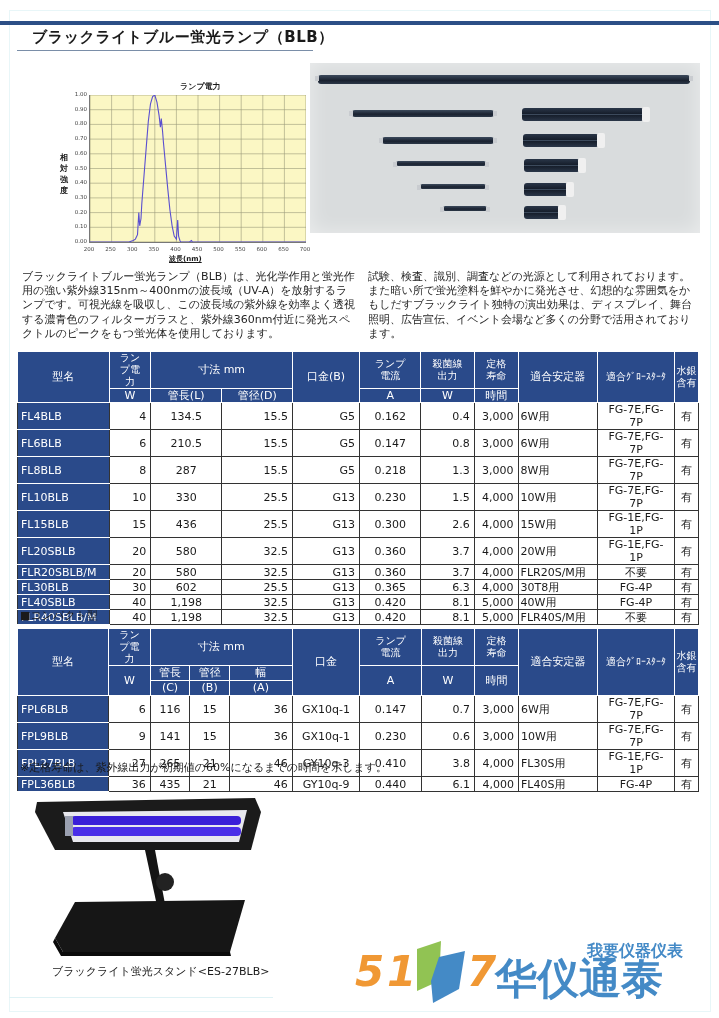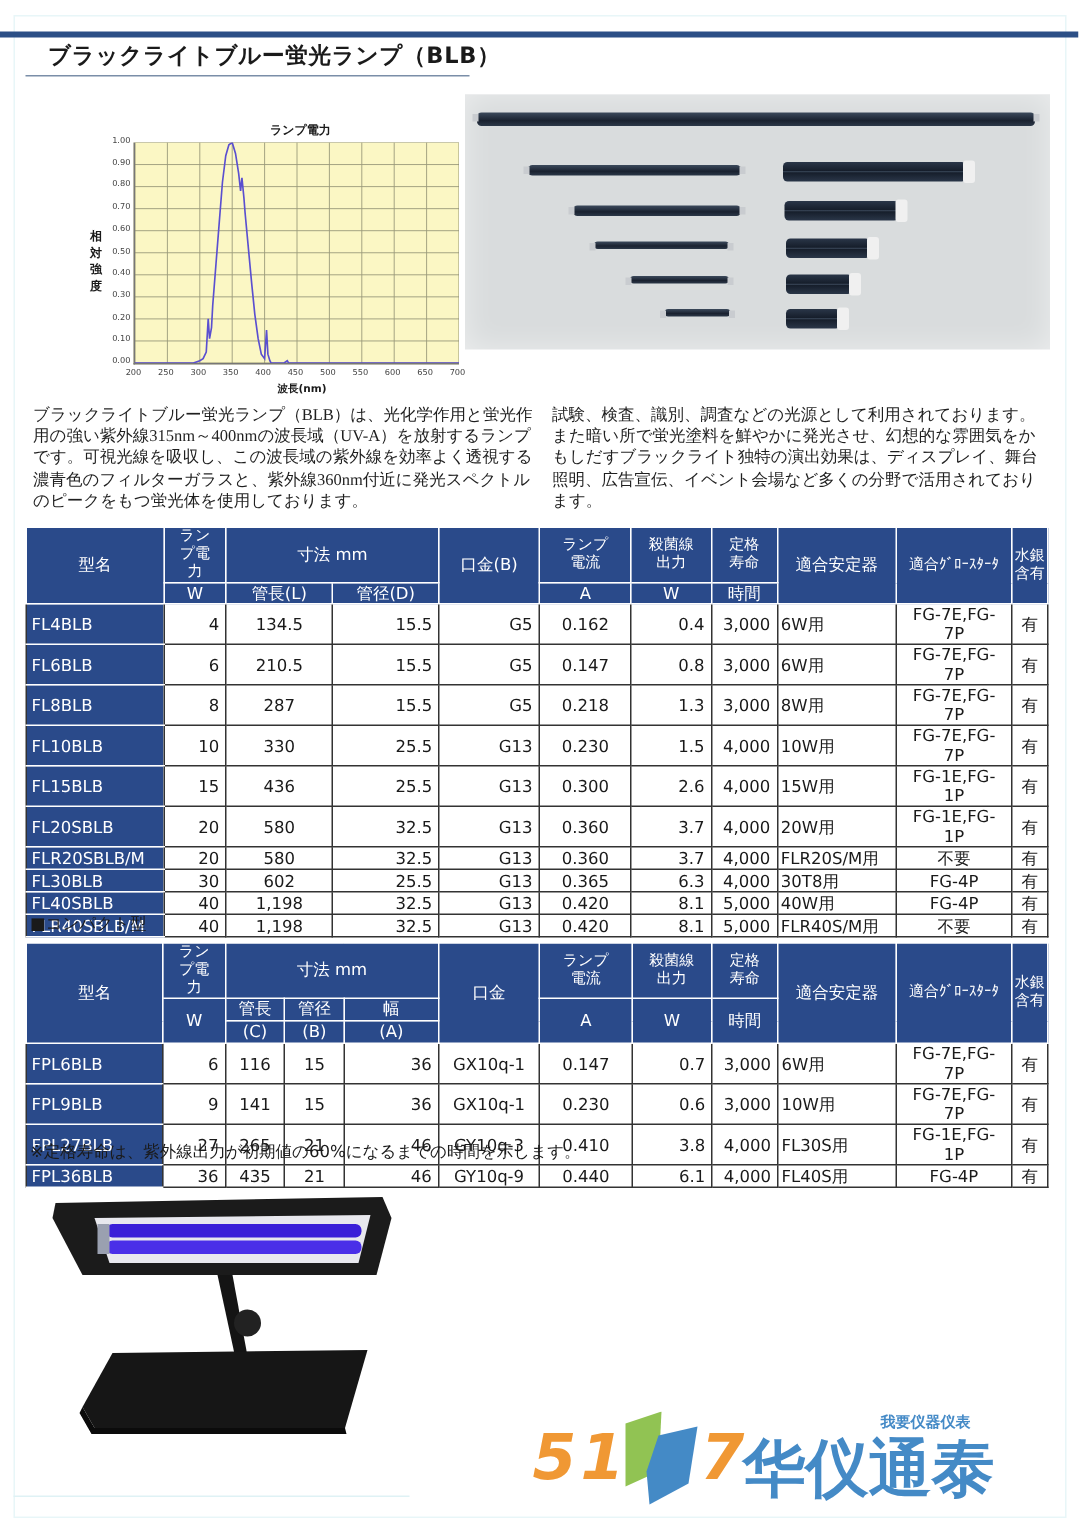--- a/index.html
+++ b/index.html
@@ -13,21 +13,21 @@
 
   
   .chart { position:absolute; left:55px; top:80px; width:260px; height:185px; }
   .chart-title { position:absolute; left:125px; top:1px; font-size:8px; font-weight:bold; }
   .plot { position:absolute; left:34px; top:15px; width:216px; height:147px; background:#fbf7c4;
           border-left:1px solid #777; border-bottom:1px solid #777; }
   .plot svg { position:absolute; left:0; top:0; }
   .ytick { position:absolute; left:8px; width:24px; text-align:right; font-size:5.5px; color:#444; }
   .xtick { position:absolute; top:166px; font-size:5.5px; color:#444; width:20px; text-align:center; }
   .ylabel { position:absolute; left:5px; top:72px; font-size:8px; font-weight:bold; line-height:11px; width:10px; }
-  .xlabel { position:absolute; left:130px; top:174px; font-size:7px; font-weight:bold; }
+  .xlabel { position:absolute; left:114px; top:174px; font-size:7px; font-weight:bold;text-decoration:underline; }
 
   
   .lamps-photo { position:absolute; left:310px; top:63px; width:390px; height:170px; background:#d9dcdd;
                  box-shadow:inset 0 0 20px rgba(255,255,255,0.5); }
   .tube { position:absolute; height:7px; border-radius:3px; background:linear-gradient(#3c4a5c,#1a2230 60%,#2c3848); }
   .tube::before, .tube::after { content:""; position:absolute; top:1px; width:4px; height:5px; background:#c9ccd0; }
   .tube::before { left:-3px; } .tube::after { right:-3px; }
   .ctube { position:absolute; height:13px; border-radius:3px; background:linear-gradient(#2a3648,#161e2b 45%,#3c4a5c 50%,#161e2b 55%,#2a3648); }
   .ctube .cap { position:absolute; right:-6px; top:-1px; width:8px; height:15px; background:#f0f0f0; border-radius:2px; }
 
@@ -48,21 +48,21 @@
   
   .stand { position:absolute; left:15px; top:790px; width:260px; height:200px; }
   .stand-caption { position:absolute; left:52px; top:965px; font-size:11px; line-height:14px; }
   .frame-bottom { position:absolute; left:9px; top:997px; width:264px; height:1px; background:#dff2f5; }
 
   
   .wm { position:absolute; left:355px; top:935px; width:360px; height:80px; opacity:0.95; }
   .wm .d { position:absolute; top:12px; font-size:42px; font-weight:bold; font-style:italic; color:#f0932a;
            font-family:"DejaVu Sans", sans-serif; }
   .wm .cn { position:absolute; top:16px; font-size:42px; font-weight:bold; color:#3b84c4; font-family:"DejaVu Serif", serif; }
-  .wm .tag { position:absolute; left:232px; top:6px; font-size:10px; color:#3b84c4; font-weight:bold; }
+  .wm .tag { position:absolute; left:232px; top:6px; font-size:16px; color:#3b84c4; font-weight:bold; }
 </style>
 </head>
 <body>
 
 <div class="page-frame"></div>
 <div class="top-rule"></div>
 <div class="title">ブラックライトブルー蛍光ランプ（BLB）</div>
 <div class="title-underline"></div>
 
 <div class="chart">
@@ -138,21 +138,21 @@
       <div class="cap"></div>
     </div>
   <div class="ctube" style="left:214px;top:120px;width:44px;">
       <div class="cap"></div>
     </div>
   <div class="ctube" style="left:214px;top:143px;width:36px;">
       <div class="cap"></div>
     </div>
 </div>
 
-<div class="para" style="left:22px;top:270px;width:336px;font-family:Liberation Serif, serif;">ブラックライトブルー蛍光ランプ（BLB）は、光化学作用と蛍光作用の強い紫外線315nm～400nmの波長域（UV-A）を放射するランプです。可視光線を吸収し、この波長域の紫外線を効率よく透視する濃青色のフィルターガラスと、紫外線360nm付近に発光スペクトルのピークをもつ蛍光体を使用しております。</div>
+<div class="para" style="left:22px;top:270px;width:336px;">ブラックライトブルー蛍光ランプ（BLB）は、光化学作用と蛍光作用の強い紫外線315nm～400nmの波長域（UV-A）を放射するランプです。可視光線を吸収し、この波長域の紫外線を効率よく透視する濃青色のフィルターガラスと、紫外線360nm付近に発光スペクトルのピークをもつ蛍光体を使用しております。</div>
 <div class="para" style="left:368px;top:270px;width:330px;">試験、検査、識別、調査などの光源として利用されております。また暗い所で蛍光塗料を鮮やかに発光させ、幻想的な雰囲気をかもしだすブラックライト独特の演出効果は、ディスプレイ、舞台照明、広告宣伝、イベント会場など多くの分野で活用されております。</div>
 
 <table class="tbl-outer" style="left:17px;top:351px;width:682px;">
   <colgroup>
     <col style="width:92px">
       <col style="width:42px">
       <col style="width:72px">
       <col style="width:72px">
     <col style="width:68px">
       <col style="width:62px">
@@ -432,20 +432,21 @@
     <rect x="56" y="26" width="170" height="9" rx="4" fill="#3a1fd8"></rect>
     <rect x="56" y="37" width="170" height="9" rx="4" fill="#4a2fe8"></rect>
     <rect x="50" y="26" width="8" height="20" fill="#9aa0b0"></rect>
     <polygon points="130,60 140,60 152,125 144,125" fill="#141414"></polygon>
     <circle cx="150" cy="92" r="9" fill="#222"></circle>
     <polygon points="40,148 60,112 230,110 215,162 48,162" fill="#161616"></polygon>
     <polygon points="40,148 48,162 215,162 216,166 46,166 38,152" fill="#0b0b0b"></polygon>
   </svg>
 </div>
 <div class="stand-caption">
+  <div>ブラックライト蛍光スタンド&lt;ES-27BLB&gt;</div>
 </div>
 <div class="frame-bottom"></div>
 
 <div class="wm">
   <span class="d" style="left:0;">5</span>
   <span class="d" style="left:32px;">1</span>
   <svg style="position:absolute;left:58px;top:6px;" width="54" height="64">
     <polygon points="4,8 28,0 26,40 4,50" fill="#8cc04a"></polygon>
     <polygon points="26,16 52,10 46,48 20,62 18,40" fill="#3b84c4"></polygon>
   </svg>

